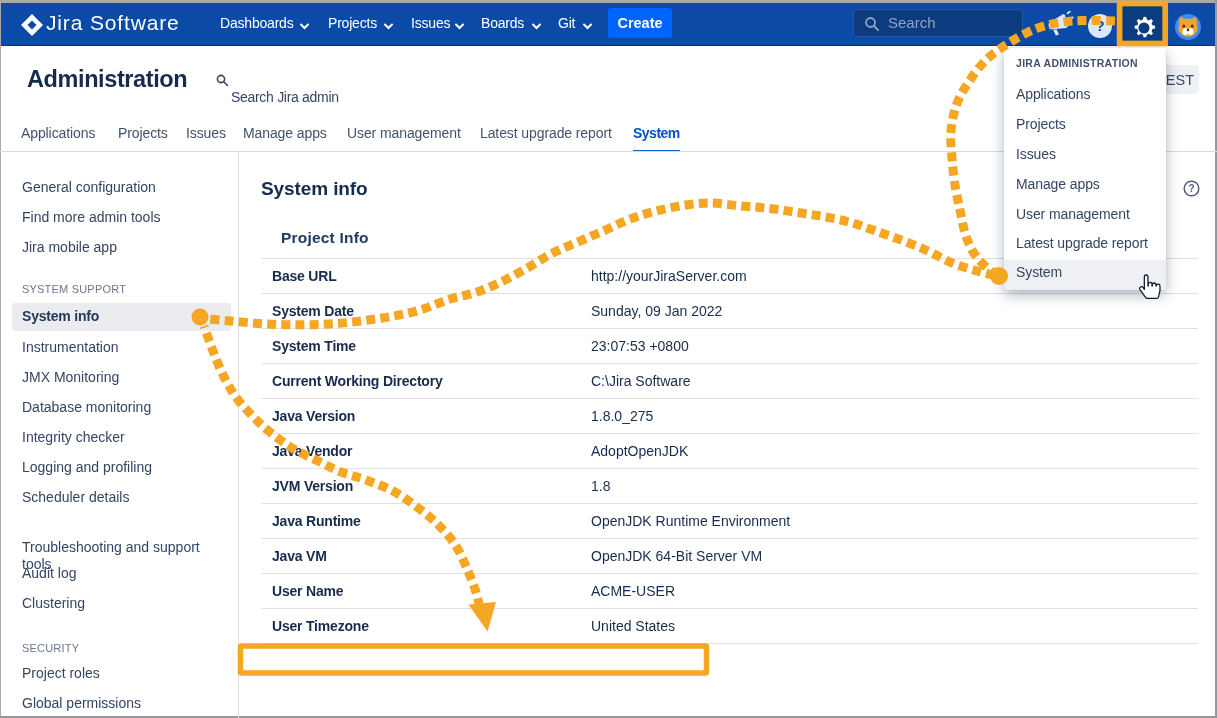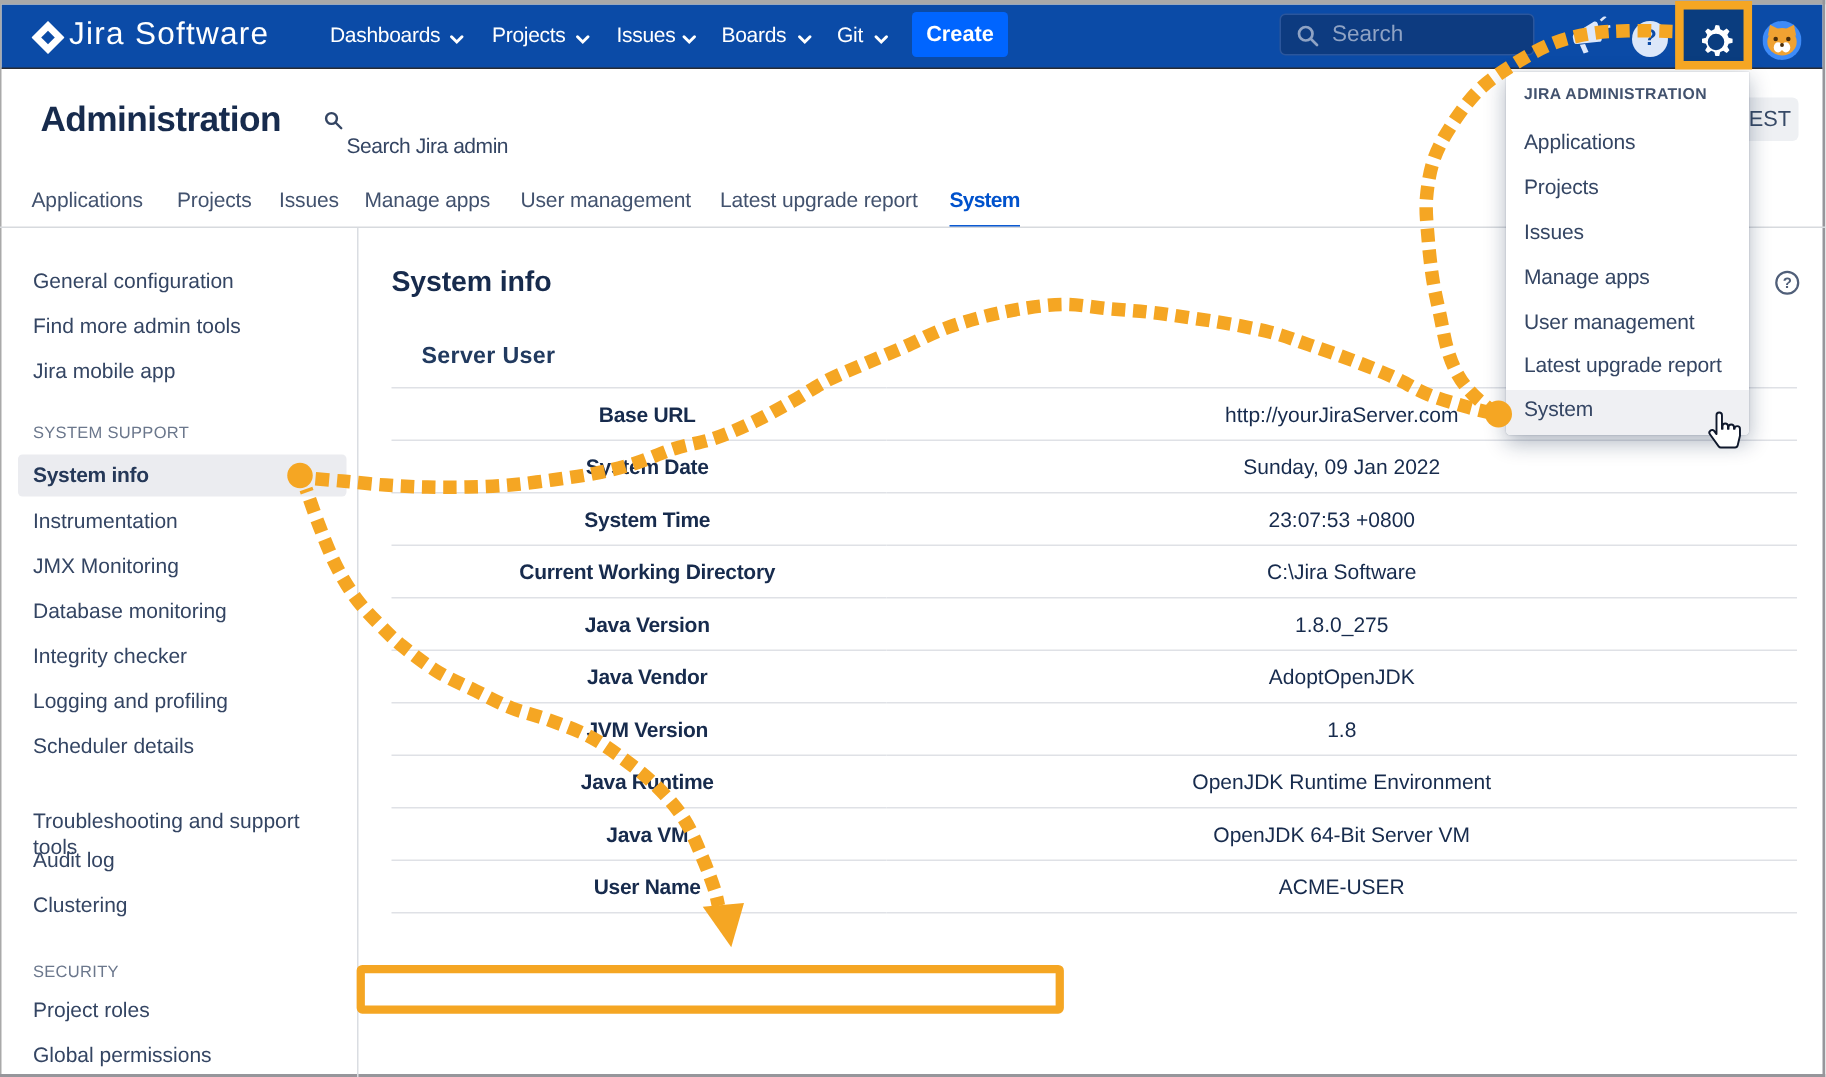--- a/index.html
+++ b/index.html
@@ -29,21 +29,21 @@
 
 #side-divider{left:238px;top:151.5px;width:1px;height:566.5px;background:#dadde2;}
 .side{position:absolute;left:22px;height:18px;line-height:18px;font-size:14px;color:#344563;white-space:nowrap;}
 .sidehead{position:absolute;left:22px;height:14px;line-height:14px;font-size:11px;font-weight:400;color:#6b778c;letter-spacing:0.2px;}
 #sel-bg{left:12px;top:303px;width:219px;height:28px;background:#ebecf0;border-radius:3px;}
 #sel-item{left:22px;top:307px;font-size:14px;font-weight:700;letter-spacing:-0.2px;color:#253858;height:18px;line-height:18px;}
 
 #c-title{left:261px;top:178px;font-size:19px;font-weight:600;color:#172b4d;letter-spacing:-0.1px;}
 #c-sub{left:281px;top:229px;font-size:15.5px;font-weight:700;letter-spacing:0.2px;color:#213a5f;}
 table#info{position:absolute;left:261px;top:258px;width:937px;border-collapse:collapse;}
-#info td{border-top:1px solid #dfe1e6;height:35px;font-size:14px;color:#172b4d;vertical-align:middle;padding:0;text-align:center;}
+#info td{border-top:1px solid #dfe1e6;height:35px;font-size:14px;color:#172b4d;vertical-align:middle;padding:0;}
 #info td.l{font-weight:700;padding-left:11px;width:330px;letter-spacing:-0.2px;}
 #helpicon{left:1183px;top:180px;}
 
 #dd{left:1004px;top:48px;width:162px;height:241.5px;background:#fff;border-radius:0 0 3px 3px;box-shadow:0 5px 14px rgba(9,30,66,0.32), 0 0 1px rgba(9,30,66,0.3);}
 #dd-head{left:1016px;top:57px;font-size:10.5px;font-weight:700;color:#42526e;letter-spacing:0.3px;}
 .dditem{position:absolute;left:1016px;height:20px;line-height:20px;font-size:14px;letter-spacing:-0.1px;color:#344563;white-space:nowrap;}
 #dd-sel{left:1004px;top:260px;width:162px;height:29.5px;background:#eff0f3;border-radius:0 0 3px 3px;}
 #estbtn{left:1125px;top:64.5px;width:74px;height:29px;background:#eef0f3;border-radius:4px;}
 #esttext{left:1157px;top:70.5px;font-size:14.5px;color:#374a67;height:18px;line-height:18px;}
 
@@ -151,21 +151,21 @@
 <div class="side" style="top:458px">Logging and profiling</div>
 <div class="side" style="top:488px">Scheduler details</div>
 <div class="side" style="top:519px;line-height:16.5px;white-space:normal;width:190px;height:34px;margin-top:20px;">Troubleshooting and support tools</div>
 <div class="side" style="top:564px">Audit log</div>
 <div class="side" style="top:594px">Clustering</div>
 <div class="sidehead" style="top:641px">SECURITY</div>
 <div class="side" style="top:664px">Project roles</div>
 <div class="side" style="top:694px">Global permissions</div>
 
 <div class="abs" id="c-title">System info</div>
-<div class="abs" id="c-sub">Server User</div>
+<div class="abs" id="c-sub">Project Info</div>
 <table id="info">
   <tbody>
       <tr>
         <td class="l">Base URL</td>
         <td>http://yourJiraServer.com</td>
       </tr>
   <tr>
         <td class="l">System Date</td>
         <td>Sunday, 09 Jan 2022</td>
       </tr>
@@ -193,20 +193,24 @@
         <td class="l">Java Runtime</td>
         <td>OpenJDK Runtime Environment</td>
       </tr>
   <tr>
         <td class="l">Java VM</td>
         <td>OpenJDK 64-Bit Server VM</td>
       </tr>
   <tr>
         <td class="l">User Name</td>
         <td>ACME-USER</td>
+      </tr>
+  <tr>
+        <td class="l">User Timezone</td>
+        <td>United States</td>
       </tr>
   <tr>
         <td class="l">&nbsp;</td>
         <td></td>
       </tr>
 </tbody>
   </table>
 <svg class="abs" id="helpicon" width="17" height="17" viewBox="0 0 17 17">
   <circle cx="8.5" cy="8.5" r="7.3" stroke="#505f79" stroke-width="1.5" fill="none"></circle>
   <text x="8.5" y="12.2" text-anchor="middle" font-size="10" font-weight="700" fill="#505f79" font-family="Liberation Sans">?</text>

